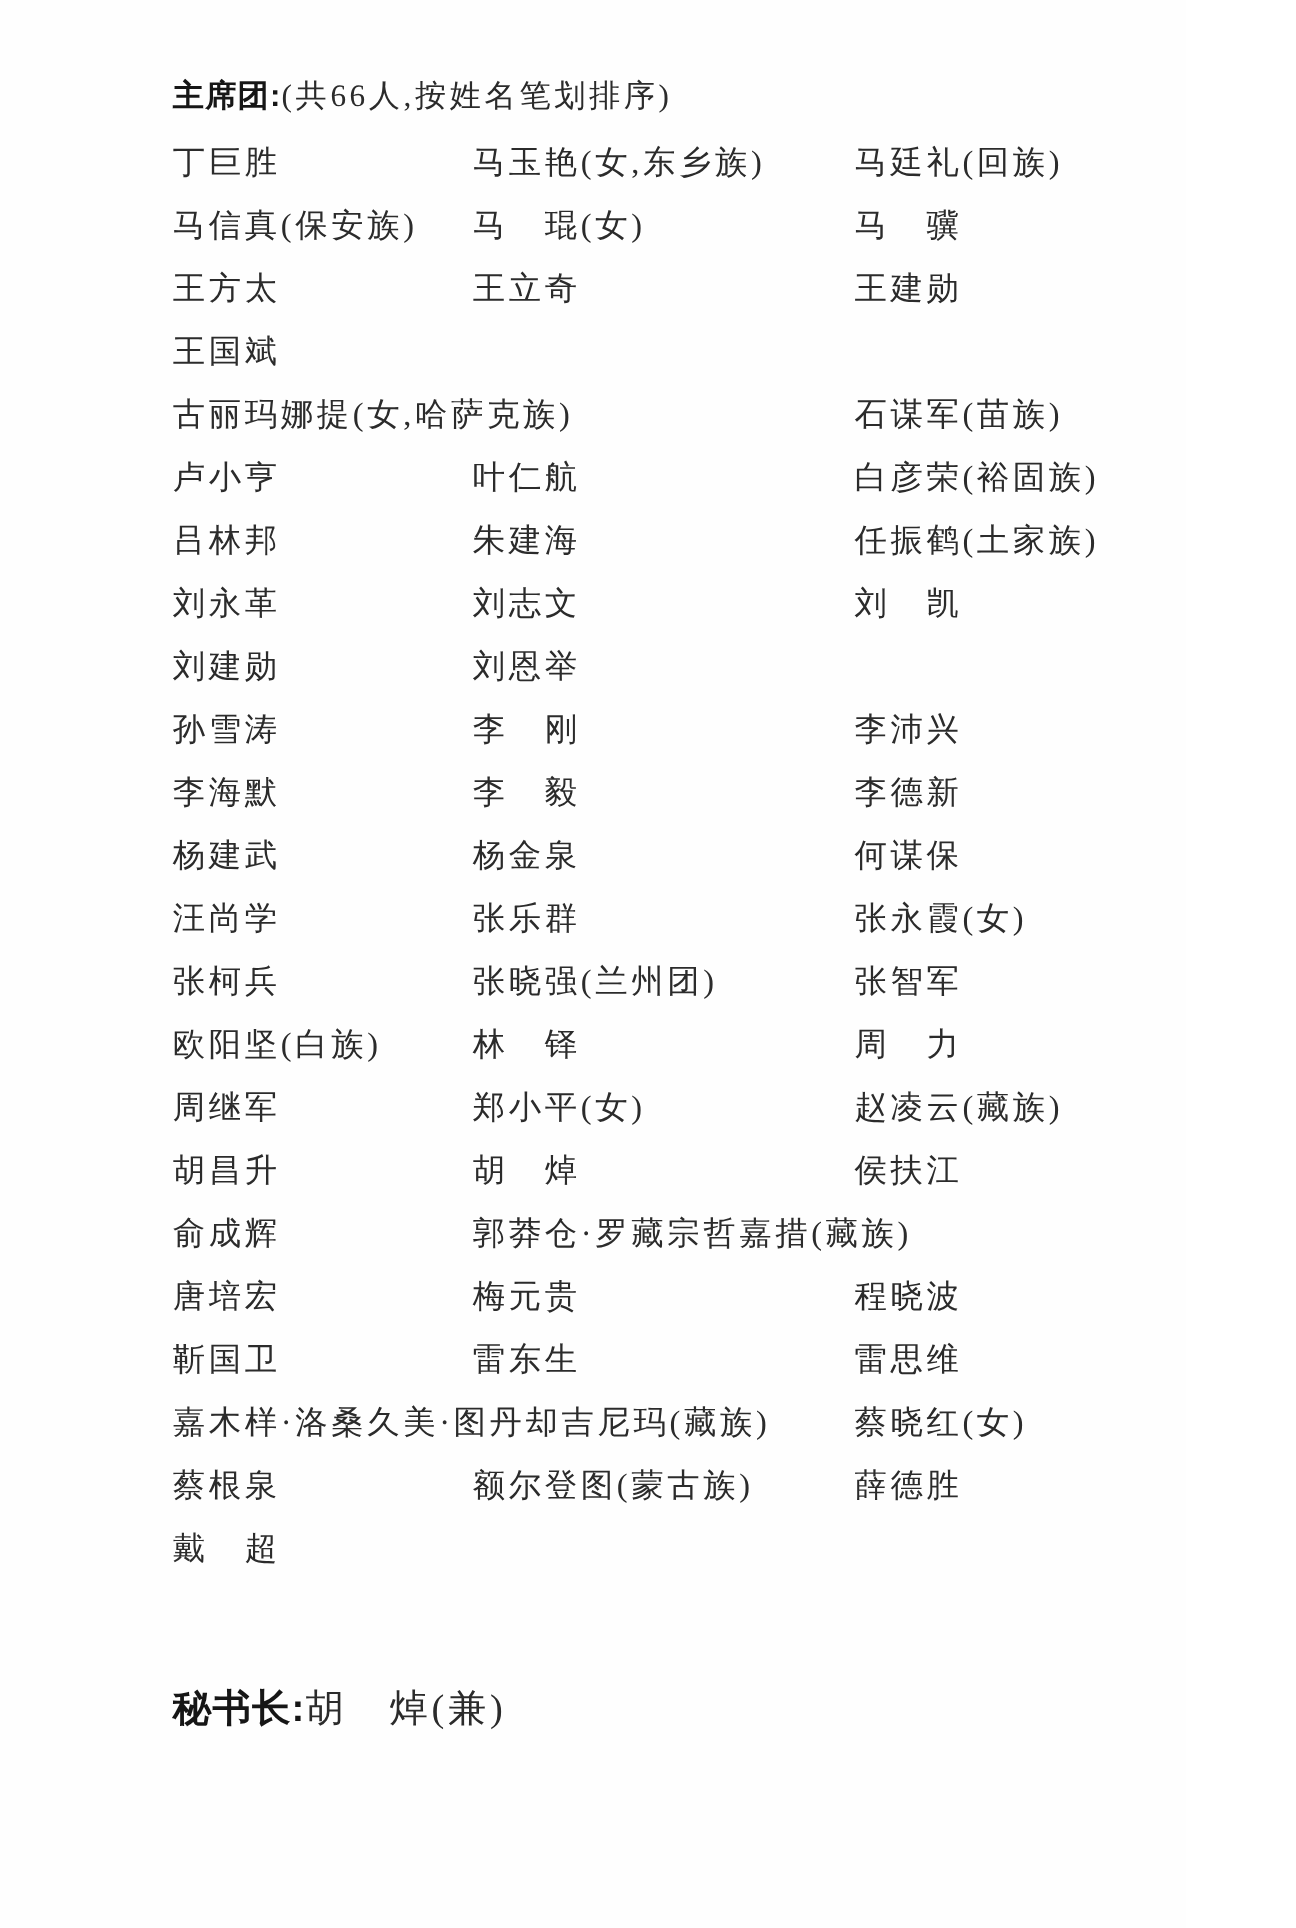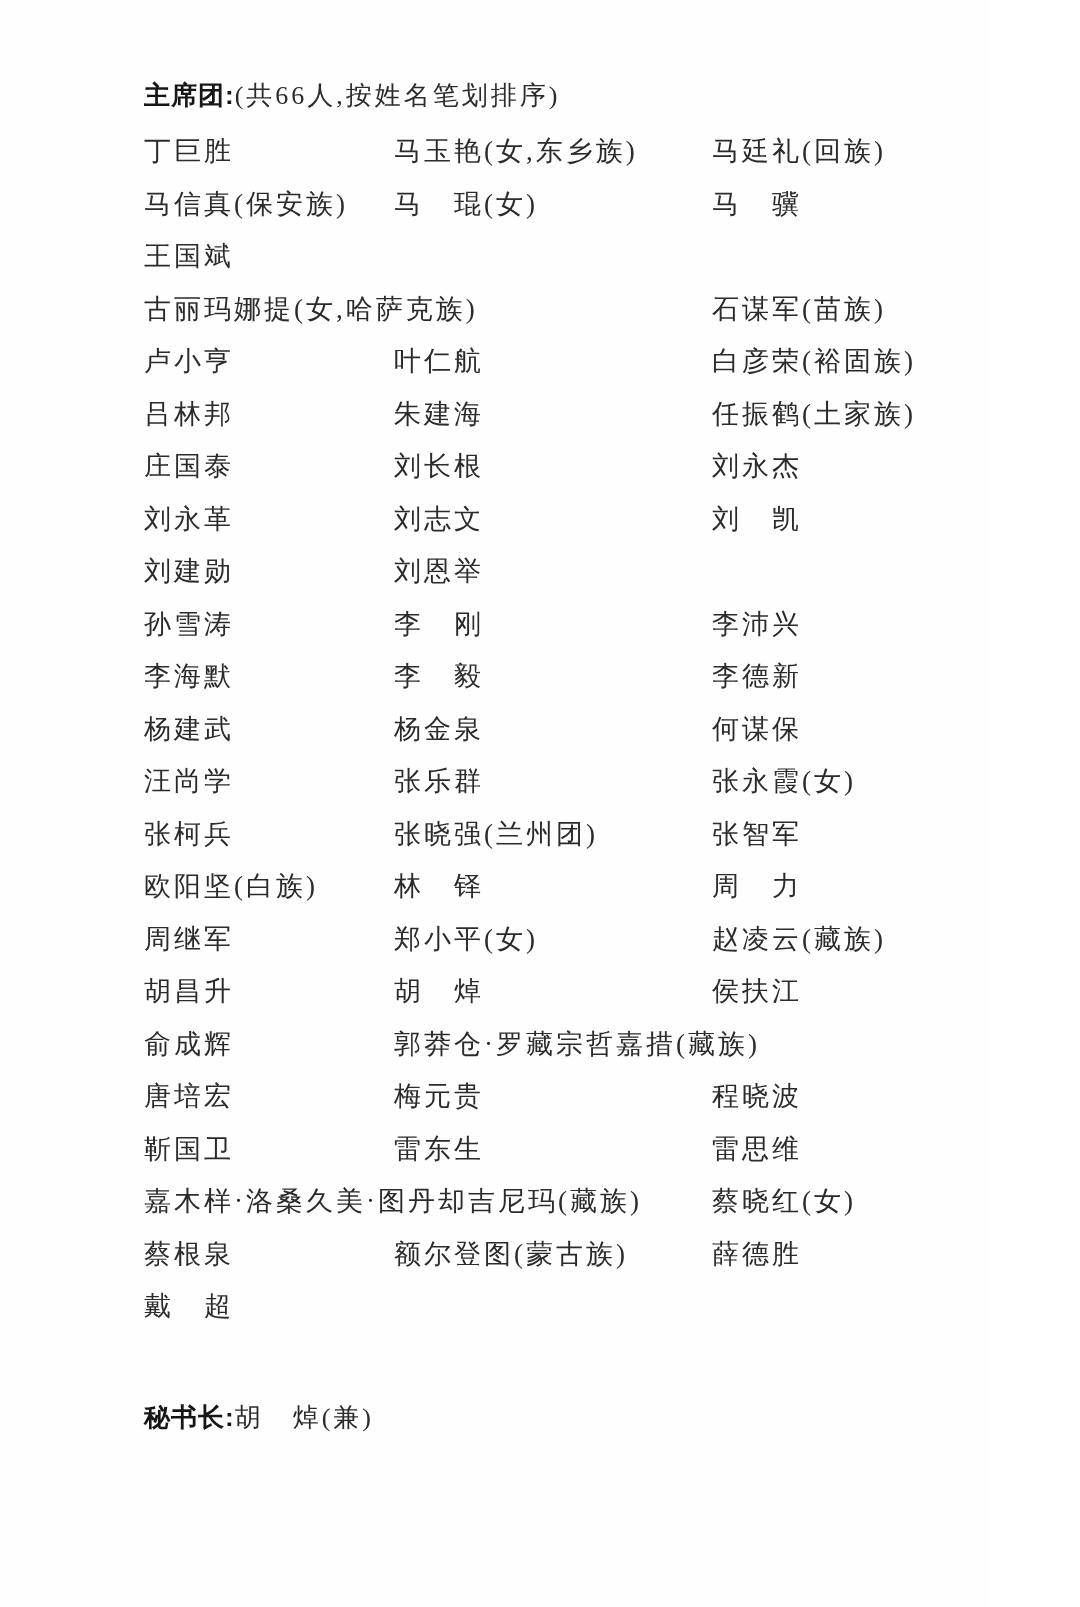--- a/index.html
+++ b/index.html
@@ -10,21 +10,21 @@
   body {
     width: 1080px;
     height: 1607px;
     overflow: hidden;
   }
   .page {
     position: relative;
     box-sizing: border-box;
     width: 988px;
     height: 1607px;
-    padding: 80px 60px 0 144px;
+    padding: 64px 60px 0 144px;
     background: #fefefe;
     color: #2b2b2b;
     font-family: "Liberation Serif", "DejaVu Serif", serif;
   }
   .heading {
     font-size: 26px;
     line-height: 30px;
     letter-spacing: 3px;
     white-space: nowrap;
   }
@@ -44,23 +44,23 @@
     height: 52.5px;
     align-items: center;
     font-size: 27px;
     letter-spacing: 3px;
     white-space: nowrap;
   }
   .roster-row .cell.span2 {
     grid-column: span 2;
   }
   .footer {
-    margin-top: 64px;
-    font-size: 26px;
-    line-height: 40px;
+    margin-top: 92px;
+    font-size: 32px;
+    line-height: 28px;
     letter-spacing: 3px;
     white-space: nowrap;
   }
 </style>
 </head>
 <body>
 
 <div class="page">
 
   <div class="heading">
@@ -72,40 +72,40 @@
         <span class="cell">丁巨胜</span>
         <span class="cell">马玉艳(女,东乡族)</span>
         <span class="cell">马廷礼(回族)</span>
       </div>
       <div class="roster-row">
         <span class="cell">马信真(保安族)</span>
         <span class="cell">马　琨(女)</span>
         <span class="cell">马　骥</span>
       </div>
       <div class="roster-row">
+        <span class="cell">王方太</span>
+        <span class="cell">王立奇</span>
+        <span class="cell">王建勋</span>
+      </div>
+      <div class="roster-row">
         <span class="cell">王国斌</span>
       </div>
       <div class="roster-row">
         <span class="cell span2">古丽玛娜提(女,哈萨克族)</span>
         <span class="cell">石谋军(苗族)</span>
       </div>
       <div class="roster-row">
         <span class="cell">卢小亨</span>
         <span class="cell">叶仁航</span>
         <span class="cell">白彦荣(裕固族)</span>
       </div>
       <div class="roster-row">
         <span class="cell">吕林邦</span>
         <span class="cell">朱建海</span>
         <span class="cell">任振鹤(土家族)</span>
-      </div>
-      <div class="roster-row">
-        <span class="cell">庄国泰</span>
-        <span class="cell">刘长根</span>
-        <span class="cell">刘永杰</span>
       </div>
       <div class="roster-row">
         <span class="cell">刘永革</span>
         <span class="cell">刘志文</span>
         <span class="cell">刘　凯</span>
       </div>
       <div class="roster-row">
         <span class="cell">刘建勋</span>
         <span class="cell">刘恩举</span>
       </div>

